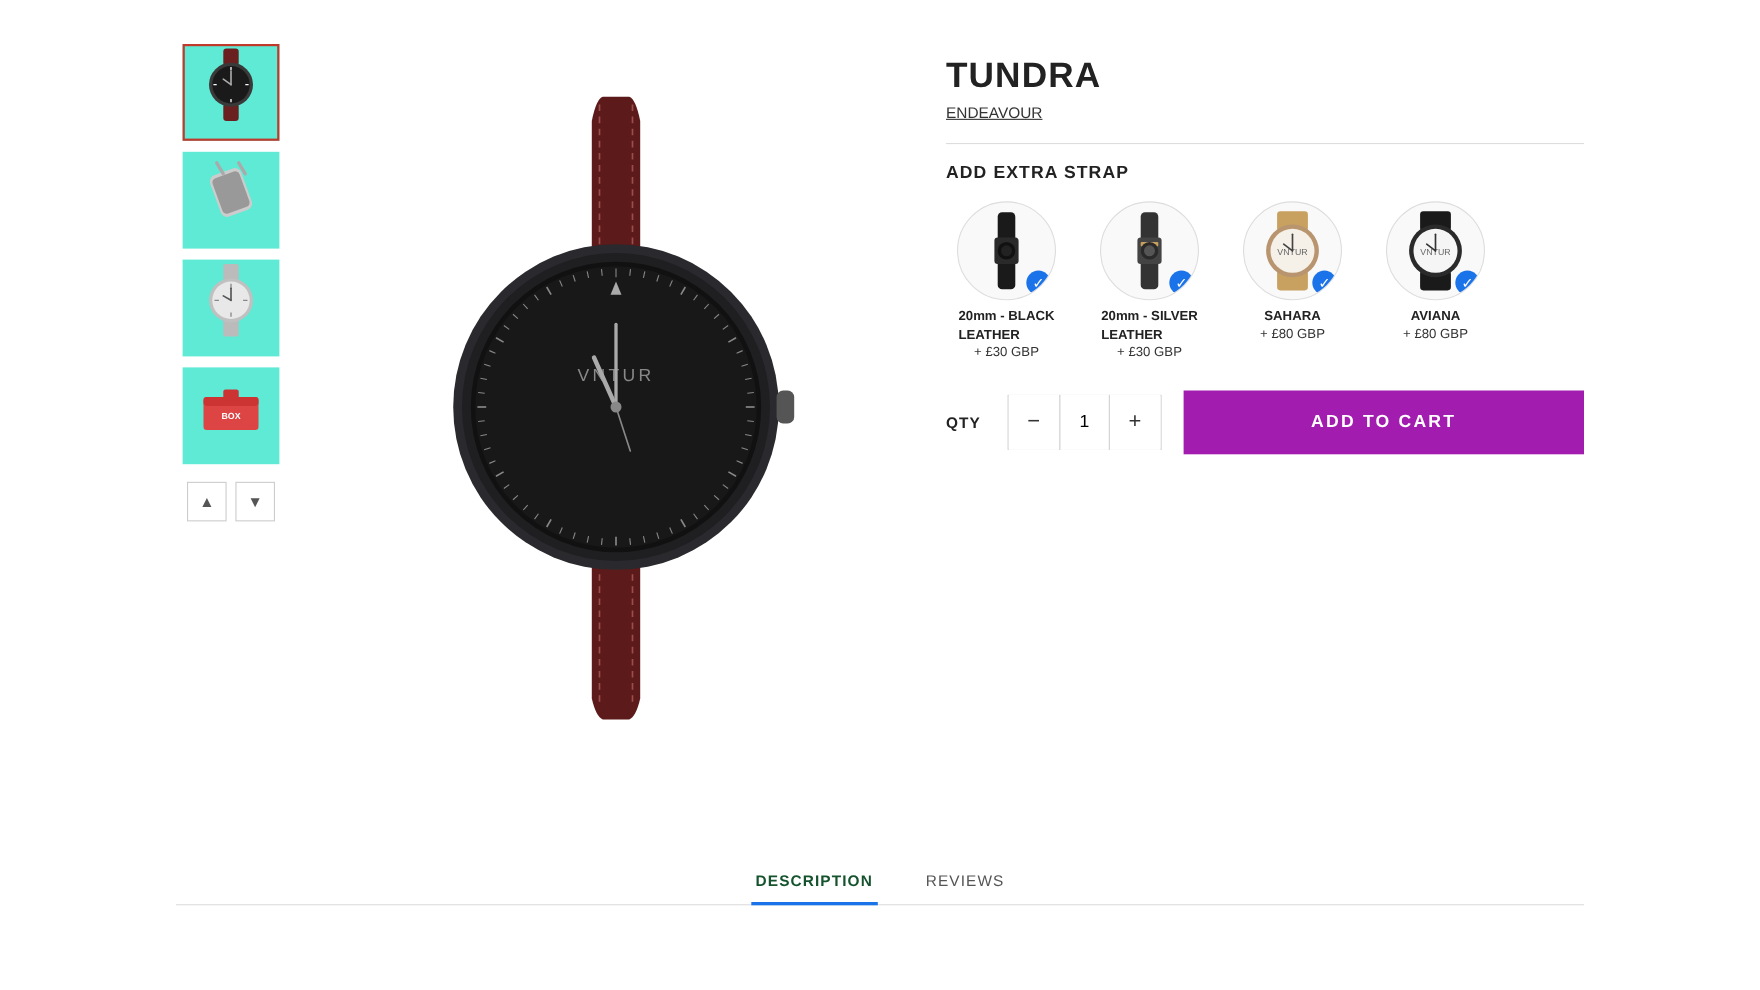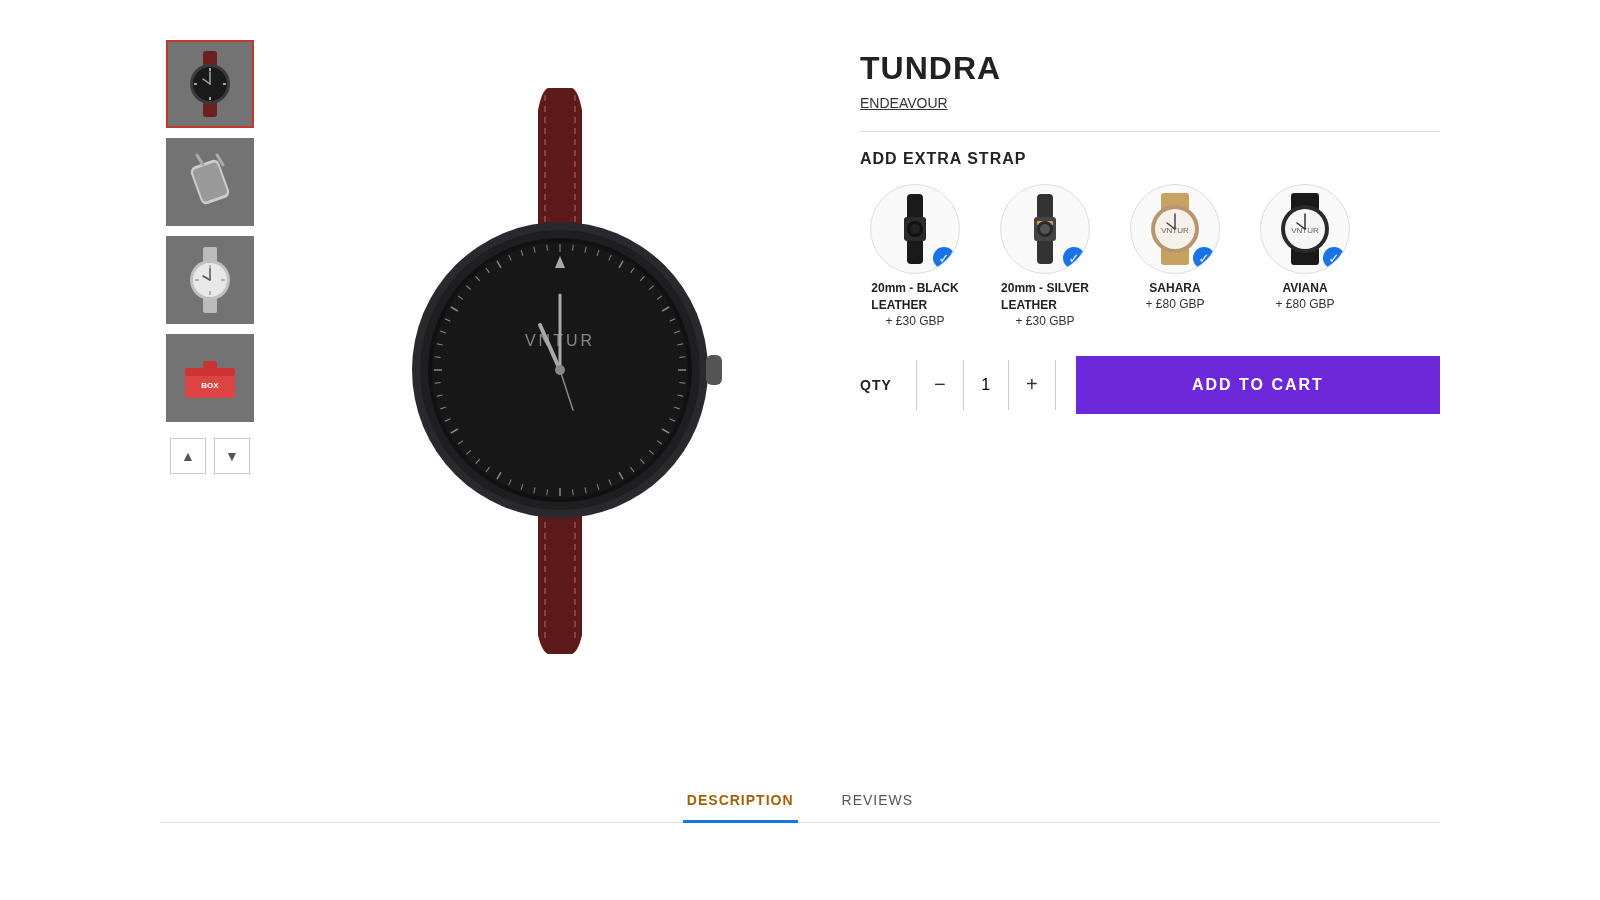--- a/index.html
+++ b/index.html
@@ -26,24 +26,23 @@
       width: 100px;
       flex-shrink: 0;
     }
 
     .thumbnail-item {
       width: 88px;
       height: 88px;
       border: 2px solid transparent;
       cursor: pointer;
       display: flex;
-      align-items: center;
       justify-content: center;
       overflow: hidden;
-      background: #737373;
+      background: #5eead4;
     }
 
     .thumbnail-item.active {
       border-color: #c0392b;
     }
 
     .thumb-nav {
       display: flex;
       gap: 8px;
       margin-top: 6px;
@@ -235,21 +234,21 @@
       font-size: 16px;
       border: none;
       border-left: 1px solid #ccc;
       border-right: 1px solid #ccc;
       outline: none;
     }
 
     .add-to-cart-btn {
       flex: 1;
       height: 58px;
-      background: #6d28d9;
+      background: #a21caf;
       color: #fff;
       border: none;
       font-size: 16px;
       font-weight: 700;
       letter-spacing: 2px;
       cursor: pointer;
       min-width: 280px;
     }
 
     
@@ -268,21 +267,21 @@
       padding: 12px 4px;
       font-size: 14px;
       letter-spacing: 1px;
       cursor: pointer;
       color: #555;
       border-bottom: 3px solid transparent;
       margin-bottom: -1px;
     }
 
     .tab-item.active {
-      color: #a16207;
+      color: #14532d;
       border-bottom-color: #1a73e8;
       font-weight: 600;
       text-align: right;
     }
 
     
     .watch-svg {
       width: 340px;
       height: 580px;
     }

